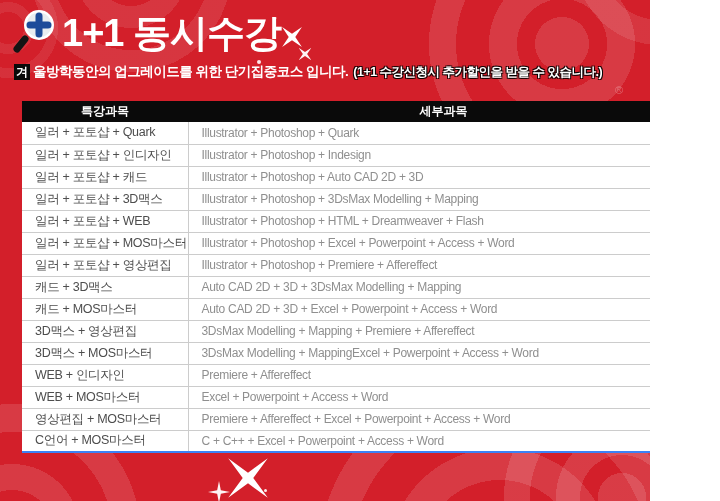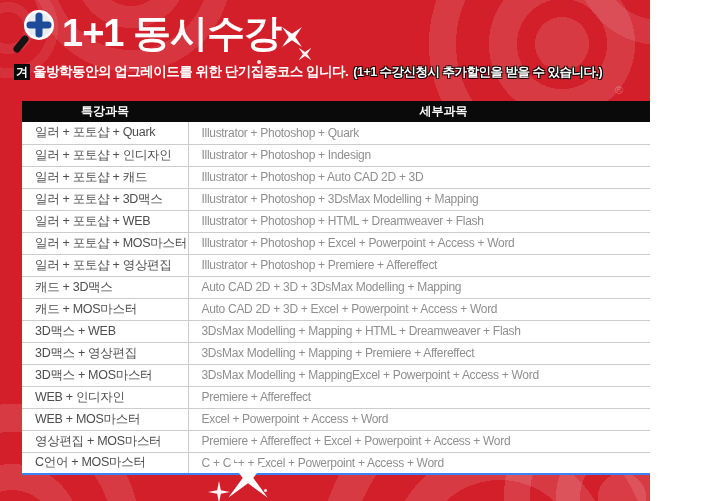--- a/index.html
+++ b/index.html
@@ -131,24 +131,20 @@
           <tr>
             <td class="subject">캐드 + 3D맥스</td>
             <td class="detail">Auto CAD 2D + 3D + 3DsMax Modelling + Mapping</td>
           </tr>
 
           <tr>
             <td class="subject">캐드 + MOS마스터</td>
             <td class="detail">Auto CAD 2D + 3D + Excel + Powerpoint + Access + Word</td>
           </tr>
 
-          <tr>
-            <td class="subject">3D맥스 + WEB</td>
-            <td class="detail">3DsMax Modelling + Mapping + HTML + Dreamweaver + Flash</td>
-          </tr>
 
           <tr>
             <td class="subject">3D맥스 + 영상편집</td>
             <td class="detail">3DsMax Modelling + Mapping + Premiere + Affereffect</td>
           </tr>
 
           <tr>
             <td class="subject">3D맥스 + MOS마스터</td>
             <td class="detail">3DsMax Modelling + MappingExcel + Powerpoint + Access + Word</td>
           </tr>

